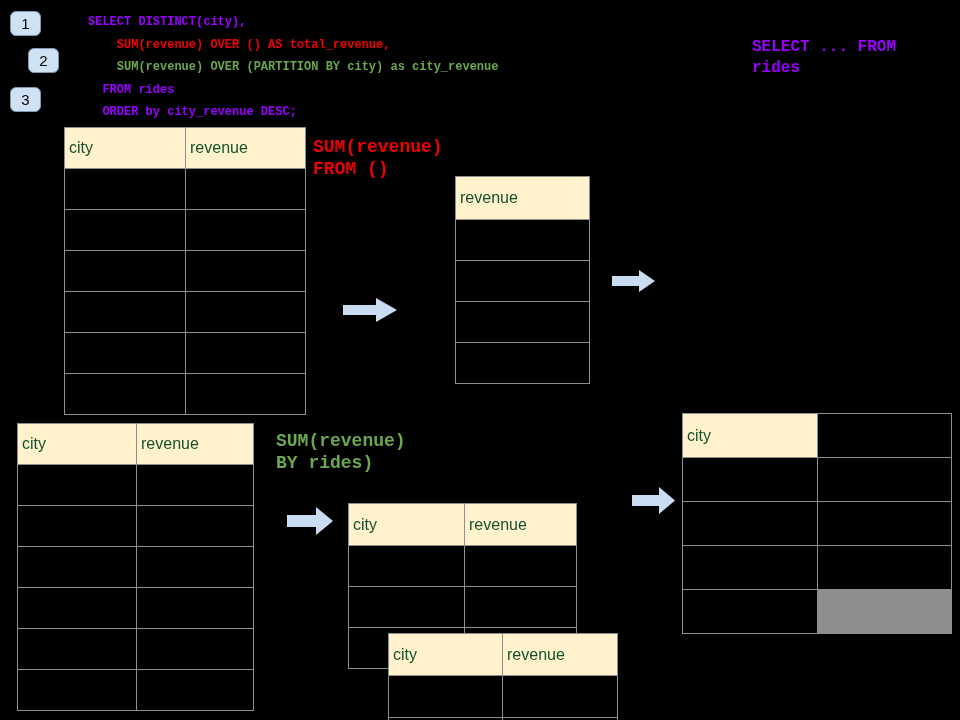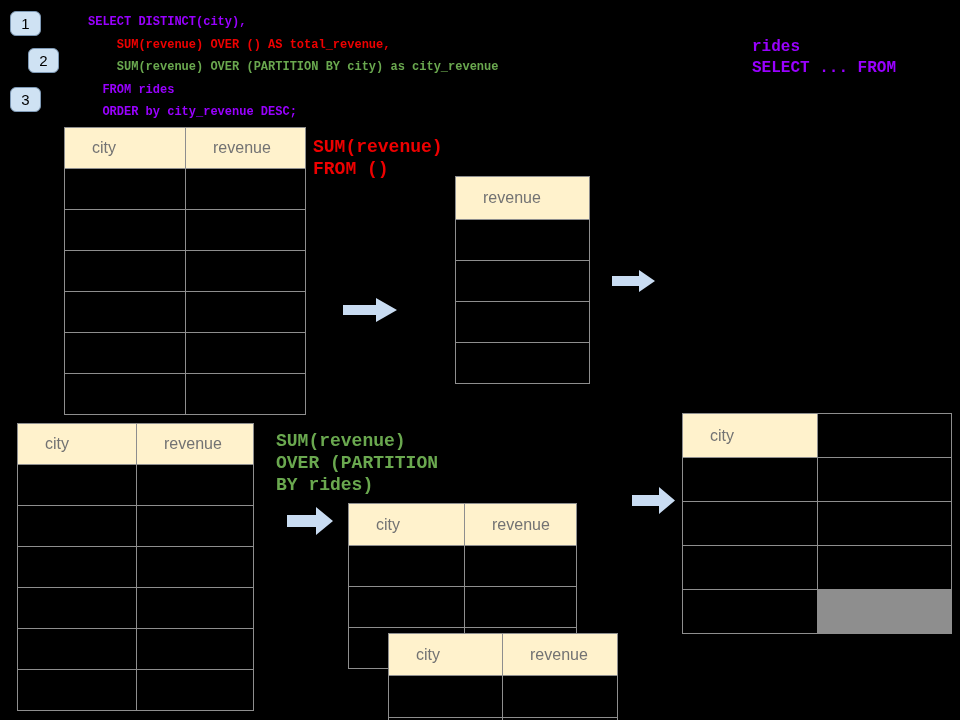--- a/index.html
+++ b/index.html
@@ -41,24 +41,24 @@
   
   .tbl{
     position:absolute;
     display:grid;
     gap:1px;
     background:var(--table_border);
     border:1px solid var(--table_border);
   }
   .tbl .th{
     background:var(--header_fill);
-    color:#737373;
+    color:#14532d;
     font:16px "Liberation Sans",sans-serif;
     display:flex;align-items:center;
-    padding-left:27px;
+    padding-left:4px;
     box-sizing:border-box;
   }
   .tbl .td{background:#000;}
   #tbl-source-top   {left:64px; top:127px; grid-template-columns:120px 119px; grid-template-rows:40px; grid-auto-rows:40px;}
   #tbl-total-result {left:455px;top:176px; grid-template-columns:133px;       grid-template-rows:42px; grid-auto-rows:40px;}
   #tbl-source-bottom{left:17px; top:423px; grid-template-columns:118px 116px; grid-template-rows:40px; grid-auto-rows:40px;}
   #tbl-partition-back {left:348px;top:503px; grid-template-columns:115px 111px; grid-template-rows:41px; grid-auto-rows:40px; z-index:1;}
   #tbl-partition-front{left:388px;top:633px; grid-template-columns:113px 114px; grid-template-rows:41px; grid-auto-rows:41px; z-index:5;}
   #tbl-city-revenue {left:682px;top:413px; grid-template-columns:134px 133px; grid-template-rows:43px; grid-auto-rows:43px;}
 
@@ -73,23 +73,23 @@
 </head>
 <body>
 
 <div id="canvas">
 
   <div class="badge" id="badge1">1</div>
   <div class="badge" id="badge2">2</div>
   <div class="badge" id="badge3">3</div>
 
   <div class="code" id="code-main"><div style="color: rgb(153, 0, 255);">SELECT DISTINCT(city),</div><div style="color: rgb(238, 0, 0);">    SUM(revenue) OVER () AS total_revenue,</div><div style="color: rgb(106, 168, 79);">    SUM(revenue) OVER (PARTITION BY city) as city_revenue</div><div style="color: rgb(153, 0, 255);">  FROM rides</div><div style="color: rgb(153, 0, 255);">  ORDER by city_revenue DESC;</div></div>
-  <div class="code" id="code-side"><div style="color: rgb(153, 0, 255);">rides</div><div style="color: rgb(153, 0, 255);">SELECT ... FROM</div></div>
+  <div class="code" id="code-side"><div style="color: rgb(153, 0, 255);">SELECT ... FROM</div><div style="color: rgb(153, 0, 255);">rides</div></div>
   <div class="code" id="label-total"><div style="color: rgb(238, 0, 0);">SUM(revenue)</div><div style="color: rgb(238, 0, 0);">FROM ()</div></div>
-  <div class="code" id="label-partition"><div style="color: rgb(106, 168, 79);">SUM(revenue)</div><div style="color: rgb(106, 168, 79);">OVER (PARTITION</div><div style="color: rgb(106, 168, 79);">BY rides)</div></div>
+  <div class="code" id="label-partition"><div style="color: rgb(106, 168, 79);">SUM(revenue)</div><div style="color: rgb(106, 168, 79);">BY rides)</div></div>
 
   <div class="tbl" id="tbl-source-top">
       <div class="th">city</div>
       <div class="th">revenue</div>
       <div class="td"></div>
       <div class="td"></div>
       <div class="td"></div>
       <div class="td"></div>
       <div class="td"></div>
       <div class="td"></div>

